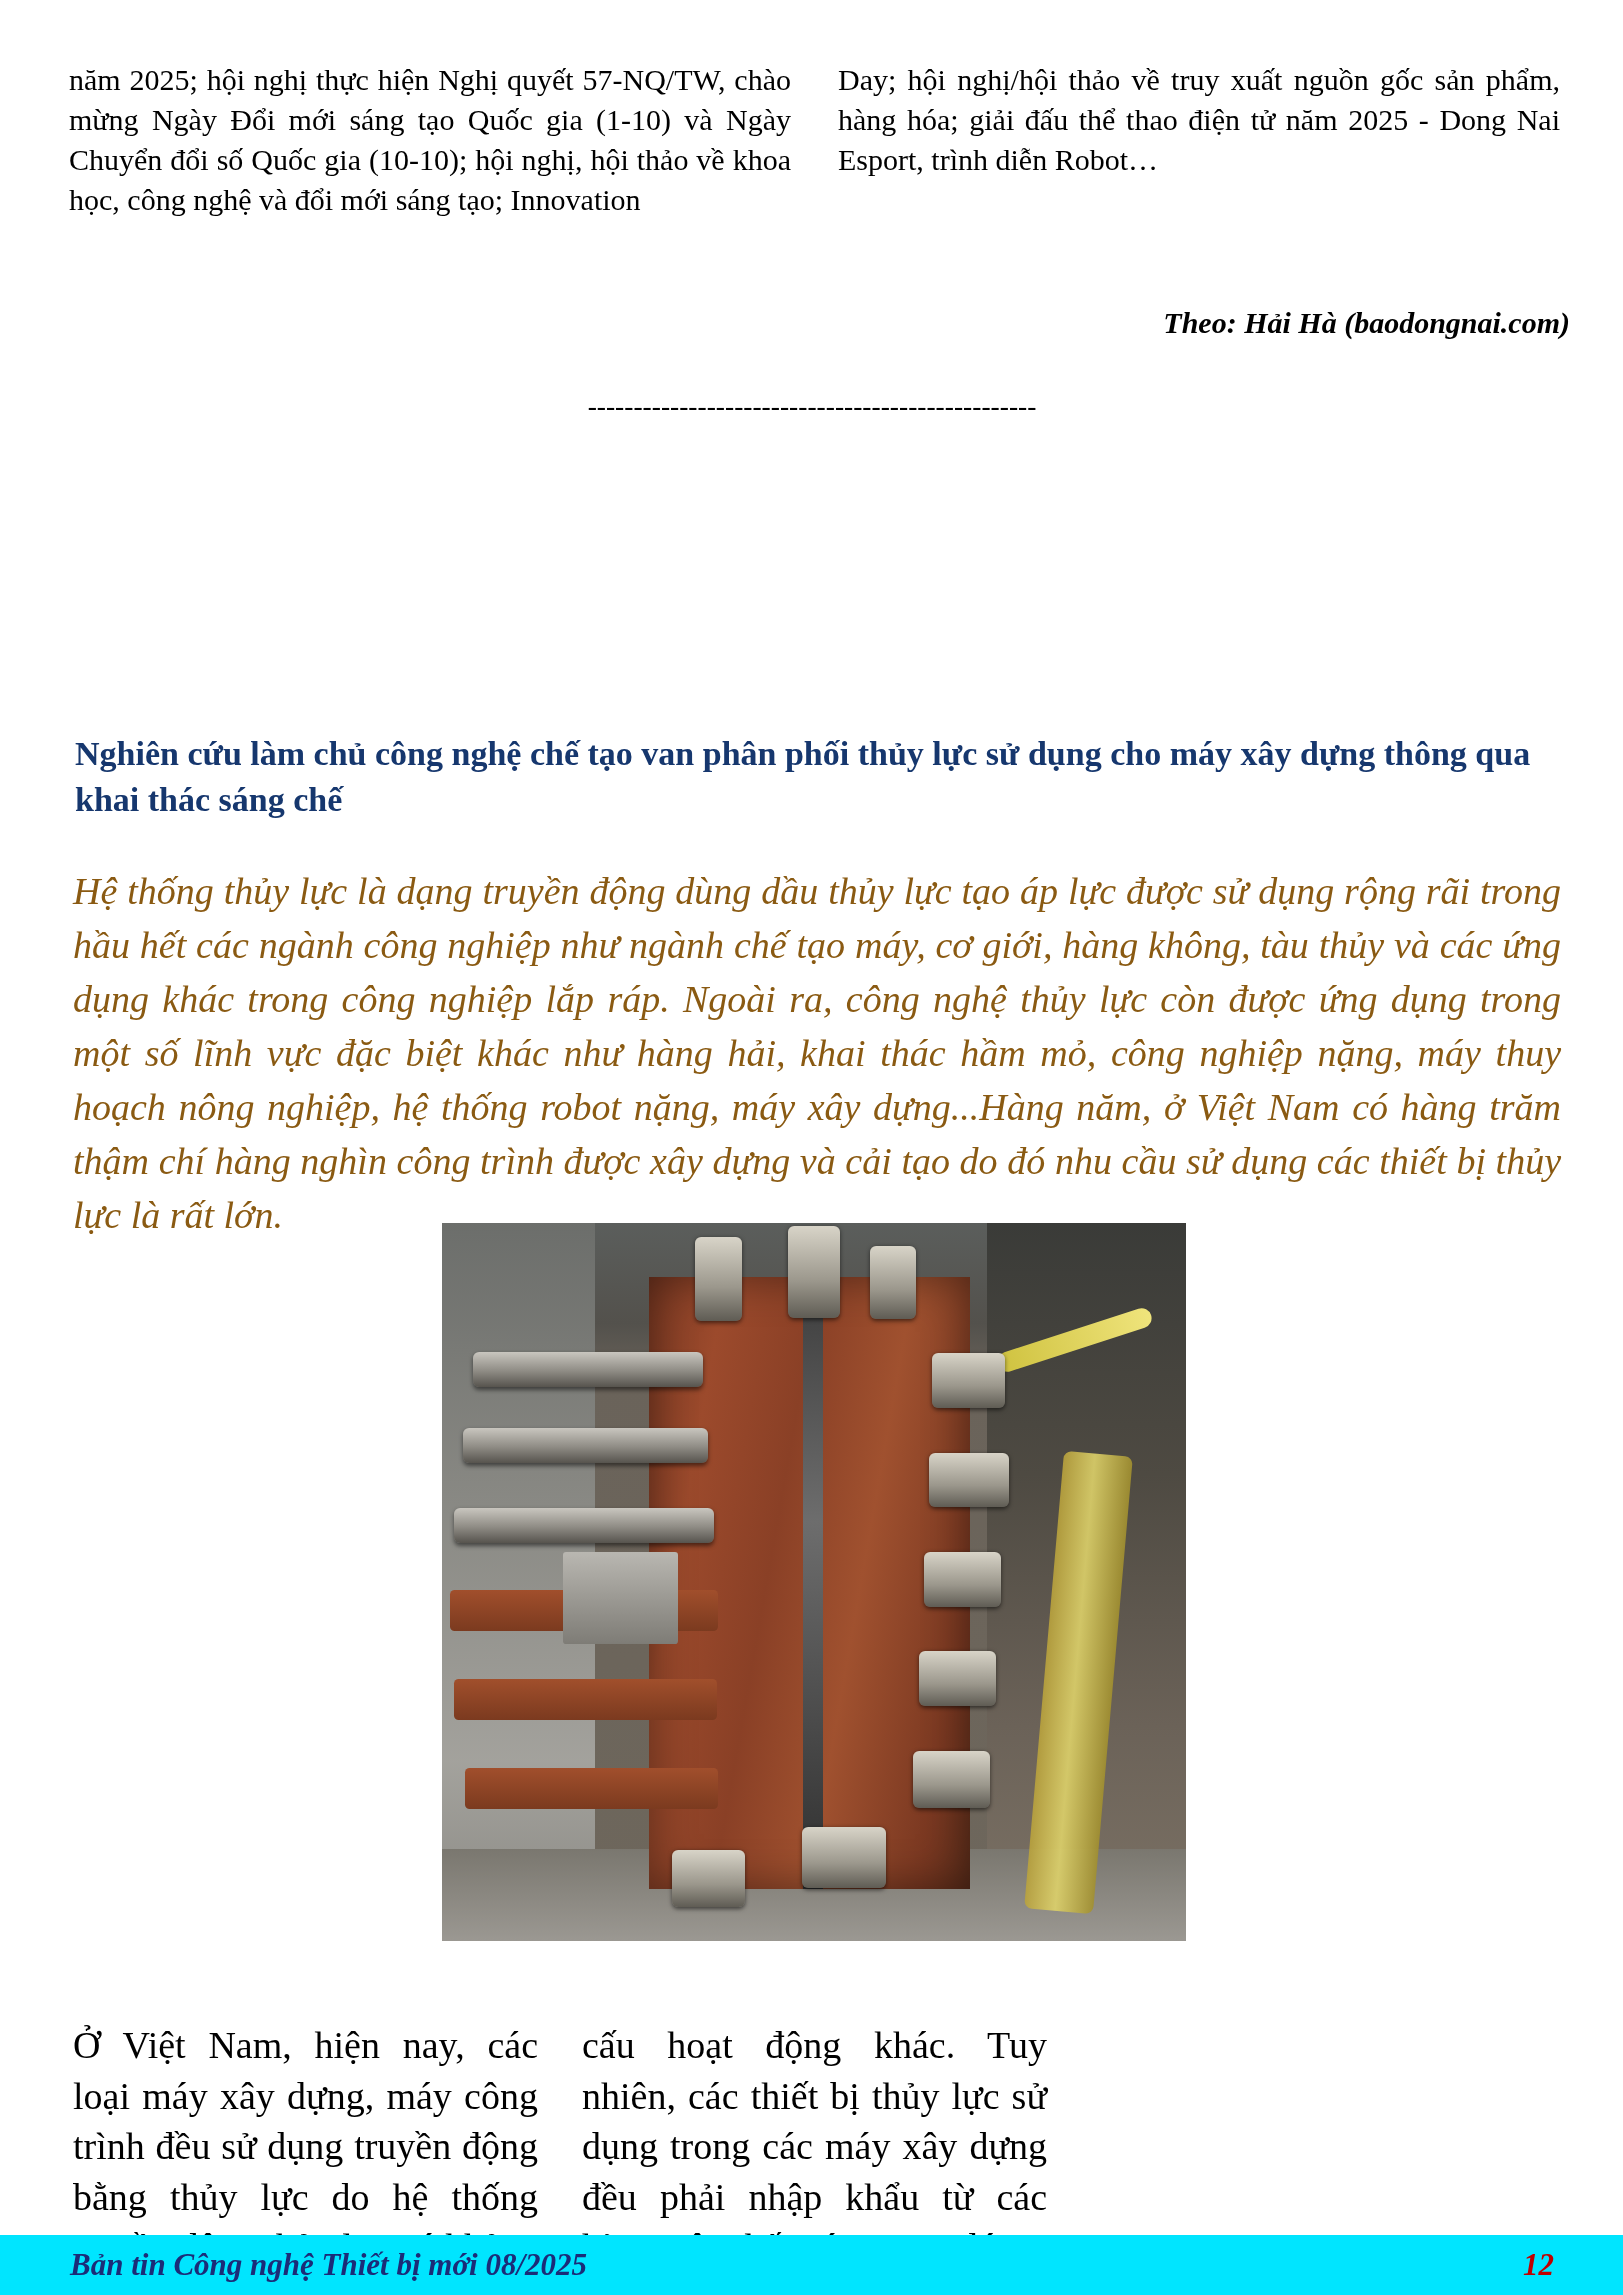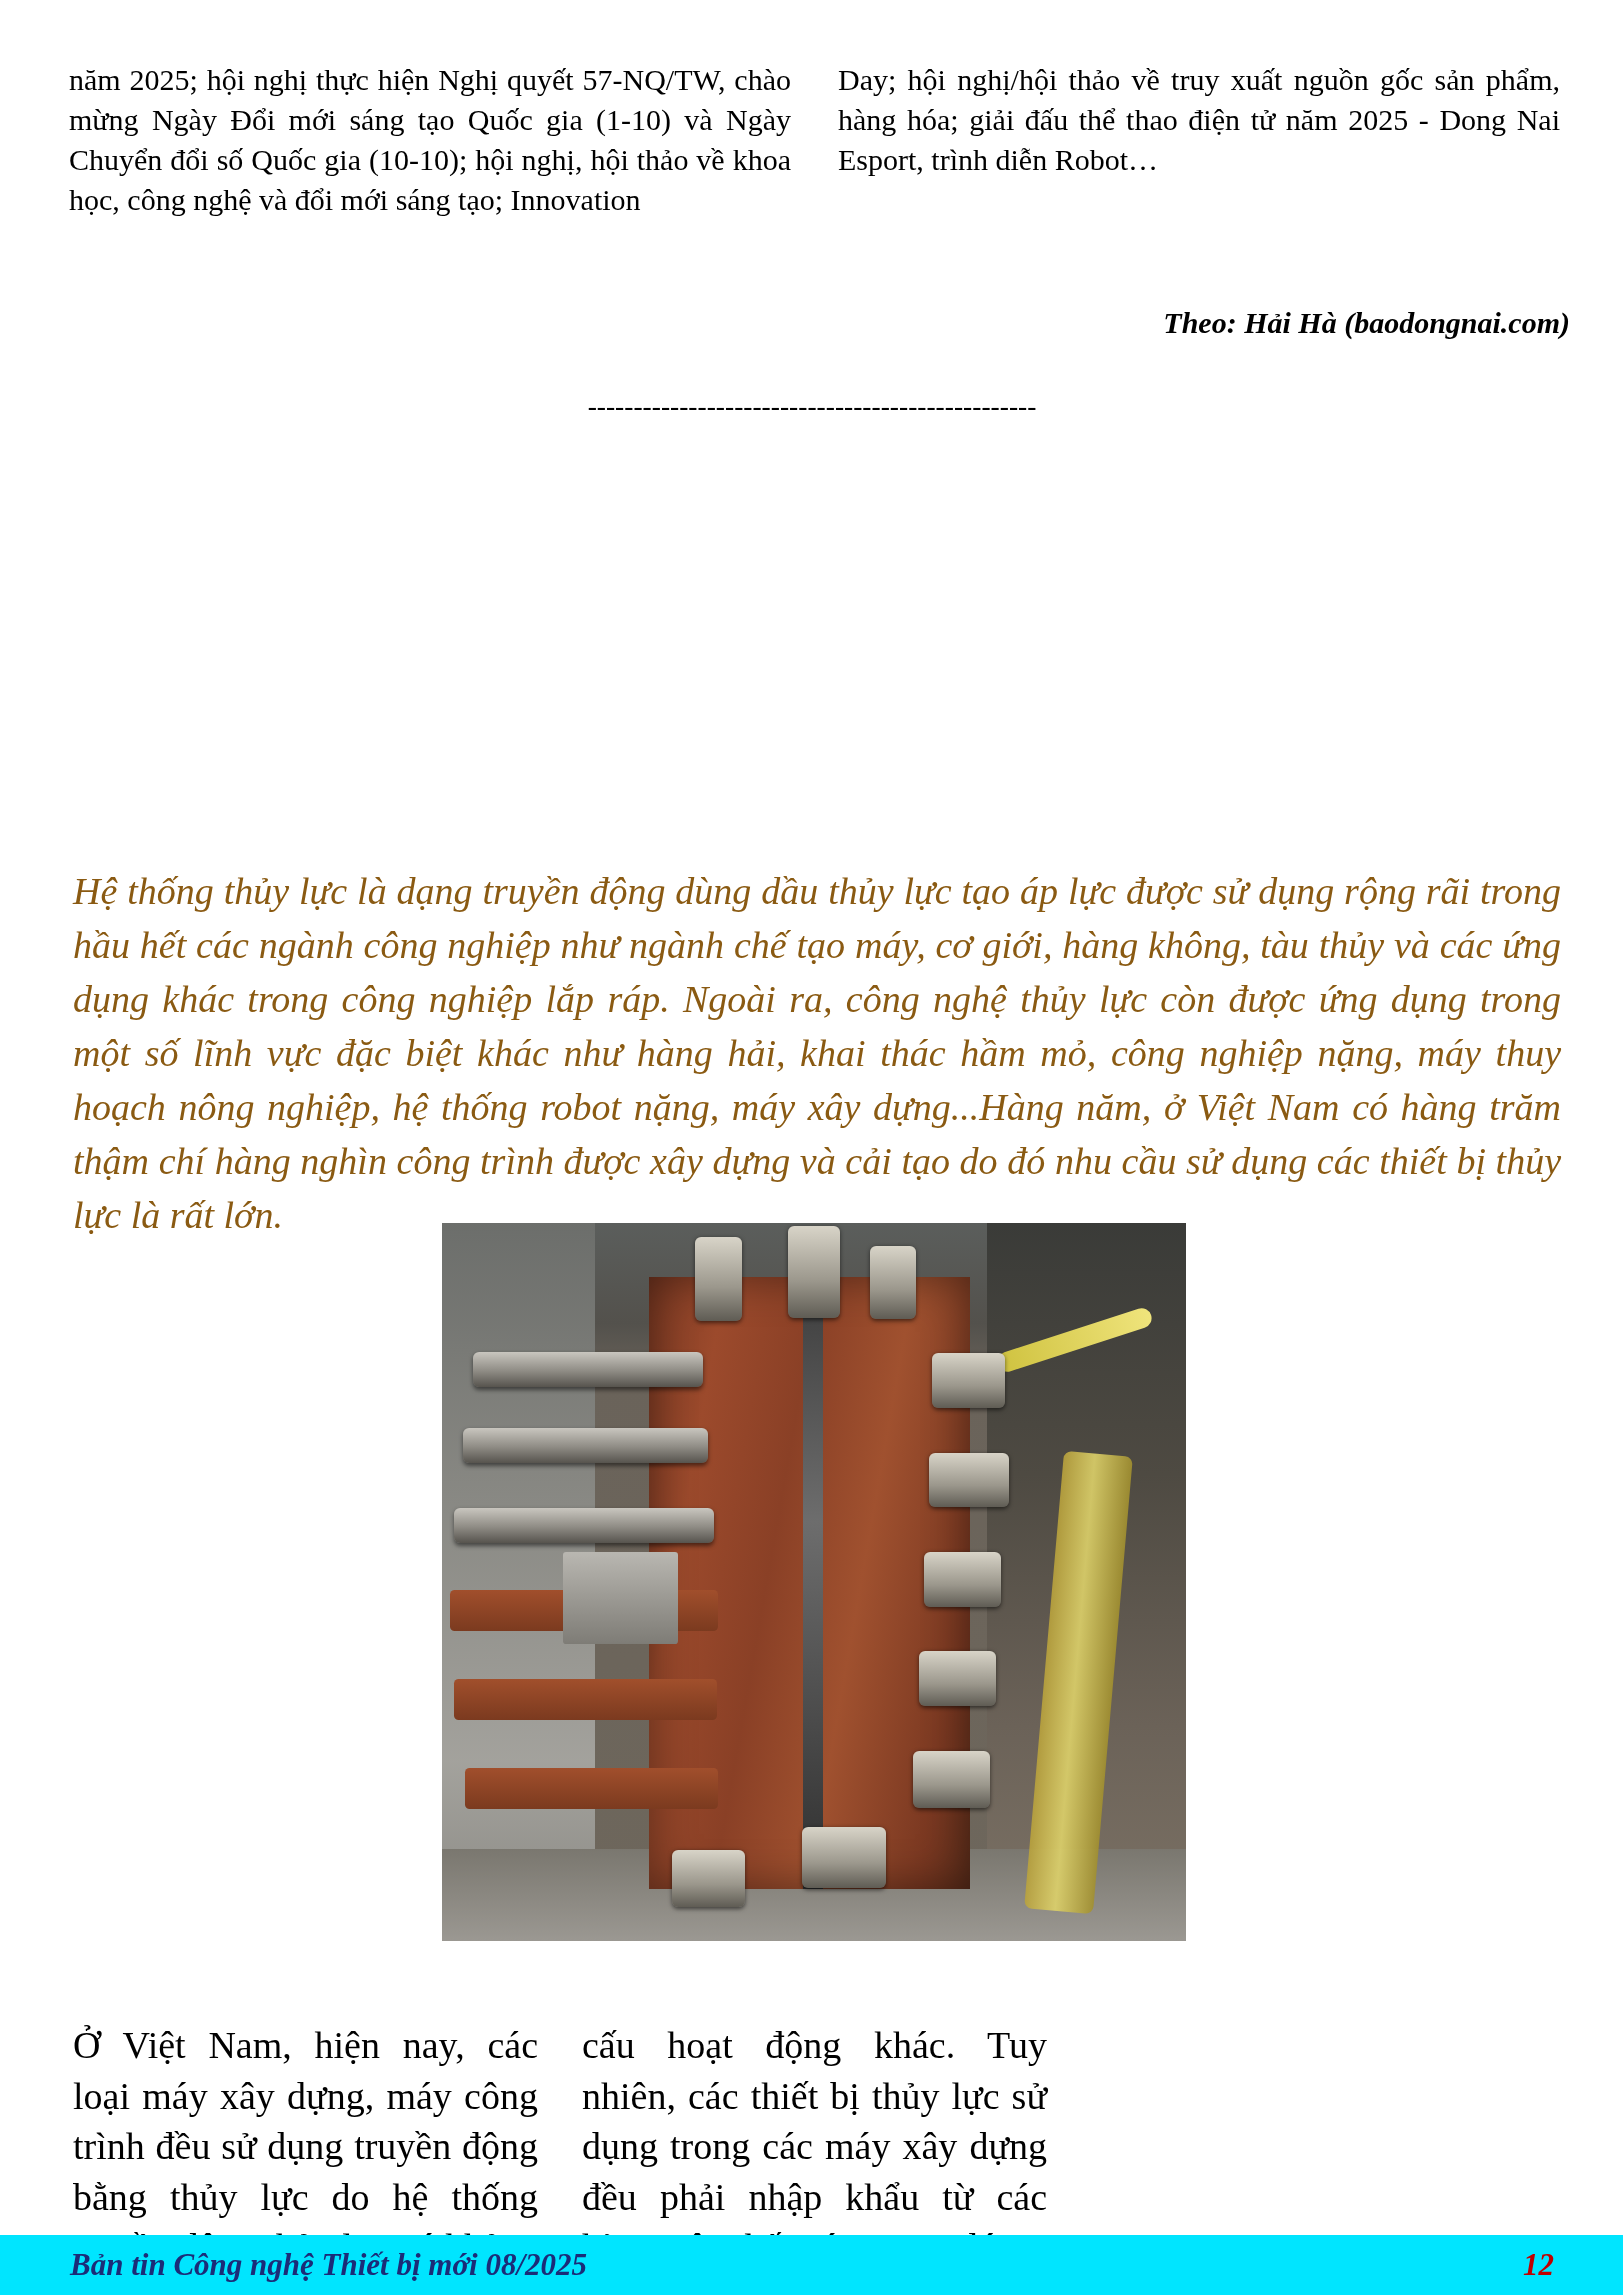--- a/index.html
+++ b/index.html
@@ -224,20 +224,21 @@
     </div>
     <div class="col">
       <p>Day; hội nghị/hội thảo về truy xuất nguồn gốc sản phẩm, hàng hóa; giải đấu thể thao điện tử năm 2025 - Dong Nai Esport, trình diễn Robot…</p>
     </div>
   </div>
 
   <div class="byline">Theo: Hải Hà (baodongnai.com)</div>
 
   <div class="divider">-------------------------------------------------</div>
 
+  <div class="article-title">Nghiên cứu làm chủ công nghệ chế tạo van phân phối thủy lực sử dụng cho máy xây dựng thông qua khai thác sáng chế</div>
 
   <div class="lead">Hệ thống thủy lực là dạng truyền động dùng dầu thủy lực tạo áp lực được sử dụng rộng rãi trong hầu hết các ngành công nghiệp như ngành chế tạo máy, cơ giới, hàng không, tàu thủy và các ứng dụng khác trong công nghiệp lắp ráp. Ngoài ra, công nghệ thủy lực còn được ứng dụng trong một số lĩnh vực đặc biệt khác như hàng hải, khai thác hầm mỏ, công nghiệp nặng, máy thuy hoạch nông nghiệp, hệ thống robot nặng, máy xây dựng...Hàng năm, ở Việt Nam có hàng trăm thậm chí hàng nghìn công trình được xây dựng và cải tạo do đó nhu cầu sử dụng các thiết bị thủy lực là rất lớn.</div>
 
   <div class="photo-wrap">
     <div class="photo">
       <div class="ph-bg-left"></div>
       <div class="ph-bg-right"></div>
       <div class="ph-floor"></div>
       <div class="ph-cable"></div>
       <div class="ph-yellow"></div>

